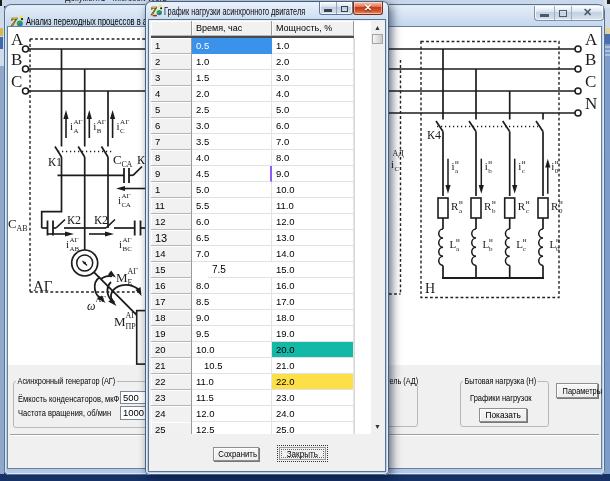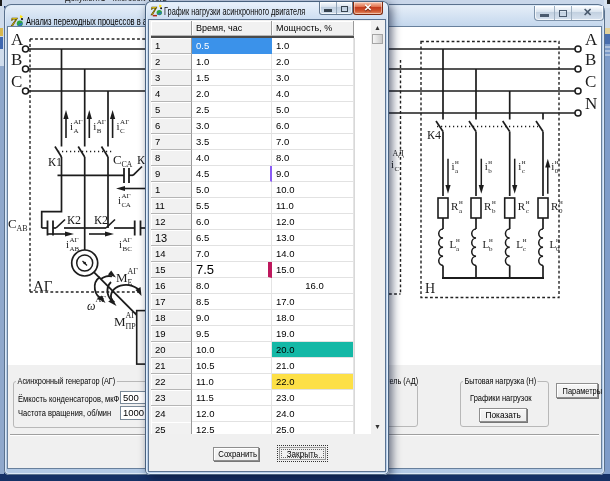--- a/index.html
+++ b/index.html
@@ -323,39 +323,39 @@
 <div class="abs" style="left:0px;top:193px;width:41px;height:16px;font-size:9.5px;line-height:16px;padding-left:4px;background:#f1f1f1;border-right:1px solid #9a9a9a;border-bottom:1px solid #b5b5b5;box-shadow:inset 1px 1px 0 #fff;color:#000;">12</div>
 <div class="abs" style="left:41px;top:193px;width:80px;height:16px;font-size:9.5px;line-height:16px;padding-left:4px;background:#fff;border-right:1px solid #e4e4e4;border-bottom:1px solid #e2e2e2;color:#000;">6.0</div>
 <div class="abs" style="left:121px;top:193px;width:82px;height:16px;font-size:9.5px;line-height:16px;padding-left:4px;background:#fff;border-right:1px solid #e4e4e4;border-bottom:1px solid #e2e2e2;color:#000;">12.0</div>
 <div class="abs" style="left:0px;top:209px;width:41px;height:16px;font-size:11px;line-height:16px;padding-left:4px;background:#f1f1f1;border-right:1px solid #9a9a9a;border-bottom:1px solid #b5b5b5;box-shadow:inset 1px 1px 0 #fff;color:#000;">13</div>
 <div class="abs" style="left:41px;top:209px;width:80px;height:16px;font-size:9.5px;line-height:16px;padding-left:4px;background:#fff;border-right:1px solid #e4e4e4;border-bottom:1px solid #e2e2e2;color:#000;">6.5</div>
 <div class="abs" style="left:121px;top:209px;width:82px;height:16px;font-size:9.5px;line-height:16px;padding-left:4px;background:#fff;border-right:1px solid #e4e4e4;border-bottom:1px solid #e2e2e2;color:#000;">13.0</div>
 <div class="abs" style="left:0px;top:225px;width:41px;height:16px;font-size:9.5px;line-height:16px;padding-left:4px;background:#f1f1f1;border-right:1px solid #9a9a9a;border-bottom:1px solid #b5b5b5;box-shadow:inset 1px 1px 0 #fff;color:#000;">14</div>
 <div class="abs" style="left:41px;top:225px;width:80px;height:16px;font-size:9.5px;line-height:16px;padding-left:4px;background:#fff;border-right:1px solid #e4e4e4;border-bottom:1px solid #e2e2e2;color:#000;">7.0</div>
 <div class="abs" style="left:121px;top:225px;width:82px;height:16px;font-size:9.5px;line-height:16px;padding-left:4px;background:#fff;border-right:1px solid #e4e4e4;border-bottom:1px solid #e2e2e2;color:#000;">14.0</div>
 <div class="abs" style="left:0px;top:241px;width:41px;height:16px;font-size:9.5px;line-height:16px;padding-left:4px;background:#f1f1f1;border-right:1px solid #9a9a9a;border-bottom:1px solid #b5b5b5;box-shadow:inset 1px 1px 0 #fff;color:#000;">15</div>
-<div class="abs" style="left:41px;top:241px;width:80px;height:16px;font-size:13px;line-height:16px;padding-left:4px;background:#fff;border-right:4px solid #be185d;border-bottom:1px solid #e2e2e2;color:#000;">7.5</div>
+<div class="abs" style="left:57px;top:241px;width:80px;height:16px;font-size:10px;line-height:16px;padding-left:4px;background:#fff;border-right:4px solid #be185d;border-bottom:1px solid #e2e2e2;color:#000;">7.5</div>
 <div class="abs" style="left:121px;top:241px;width:82px;height:16px;font-size:9.5px;line-height:16px;padding-left:4px;background:#fff;border-right:1px solid #e4e4e4;border-bottom:1px solid #e2e2e2;color:#000;">15.0</div>
 <div class="abs" style="left:0px;top:257px;width:41px;height:16px;font-size:9.5px;line-height:16px;padding-left:4px;background:#f1f1f1;border-right:1px solid #9a9a9a;border-bottom:1px solid #b5b5b5;box-shadow:inset 1px 1px 0 #fff;color:#000;">16</div>
 <div class="abs" style="left:41px;top:257px;width:80px;height:16px;font-size:9.5px;line-height:16px;padding-left:4px;background:#fff;border-right:1px solid #e4e4e4;border-bottom:1px solid #e2e2e2;color:#000;">8.0</div>
-<div class="abs" style="left:121px;top:257px;width:82px;height:16px;font-size:9.5px;line-height:16px;padding-left:4px;background:#fff;border-right:1px solid #e4e4e4;border-bottom:1px solid #e2e2e2;color:#000;text-align:center;">16.0</div>
+<div class="abs" style="left:121px;top:257px;width:82px;height:16px;font-size:9.5px;line-height:16px;padding-left:4px;background:#fff;border-right:1px solid #e4e4e4;border-bottom:1px solid #e2e2e2;color:#000;">16.0</div>
 <div class="abs" style="left:0px;top:273px;width:41px;height:16px;font-size:9.5px;line-height:16px;padding-left:4px;background:#f1f1f1;border-right:1px solid #9a9a9a;border-bottom:1px solid #b5b5b5;box-shadow:inset 1px 1px 0 #fff;color:#000;">17</div>
 <div class="abs" style="left:41px;top:273px;width:80px;height:16px;font-size:9.5px;line-height:16px;padding-left:4px;background:#fff;border-right:1px solid #e4e4e4;border-bottom:1px solid #e2e2e2;color:#000;">8.5</div>
 <div class="abs" style="left:121px;top:273px;width:82px;height:16px;font-size:9.5px;line-height:16px;padding-left:4px;background:#fff;border-right:1px solid #e4e4e4;border-bottom:1px solid #e2e2e2;color:#000;">17.0</div>
 <div class="abs" style="left:0px;top:289px;width:41px;height:16px;font-size:9.5px;line-height:16px;padding-left:4px;background:#f1f1f1;border-right:1px solid #9a9a9a;border-bottom:1px solid #b5b5b5;box-shadow:inset 1px 1px 0 #fff;color:#000;">18</div>
 <div class="abs" style="left:41px;top:289px;width:80px;height:16px;font-size:9.5px;line-height:16px;padding-left:4px;background:#fff;border-right:1px solid #e4e4e4;border-bottom:1px solid #e2e2e2;color:#000;">9.0</div>
 <div class="abs" style="left:121px;top:289px;width:82px;height:16px;font-size:9.5px;line-height:16px;padding-left:4px;background:#fff;border-right:1px solid #e4e4e4;border-bottom:1px solid #e2e2e2;color:#000;">18.0</div>
 <div class="abs" style="left:0px;top:305px;width:41px;height:16px;font-size:9.5px;line-height:16px;padding-left:4px;background:#f1f1f1;border-right:1px solid #9a9a9a;border-bottom:1px solid #b5b5b5;box-shadow:inset 1px 1px 0 #fff;color:#000;">19</div>
 <div class="abs" style="left:41px;top:305px;width:80px;height:16px;font-size:9.5px;line-height:16px;padding-left:4px;background:#fff;border-right:1px solid #e4e4e4;border-bottom:1px solid #e2e2e2;color:#000;">9.5</div>
 <div class="abs" style="left:121px;top:305px;width:82px;height:16px;font-size:9.5px;line-height:16px;padding-left:4px;background:#fff;border-right:1px solid #e4e4e4;border-bottom:1px solid #e2e2e2;color:#000;">19.0</div>
 <div class="abs" style="left:0px;top:321px;width:41px;height:16px;font-size:9.5px;line-height:16px;padding-left:4px;background:#f1f1f1;border-right:1px solid #9a9a9a;border-bottom:1px solid #b5b5b5;box-shadow:inset 1px 1px 0 #fff;color:#000;">20</div>
 <div class="abs" style="left:41px;top:321px;width:80px;height:16px;font-size:9.5px;line-height:16px;padding-left:4px;background:#fff;border-right:1px solid #e4e4e4;border-bottom:1px solid #e2e2e2;color:#000;">10.0</div>
 <div class="abs" style="left:121px;top:321px;width:82px;height:16px;font-size:9.5px;line-height:16px;padding-left:4px;background:#14b8a6;border-right:1px solid #e4e4e4;border-bottom:1px solid #e2e2e2;color:#000;">20.0</div>
 <div class="abs" style="left:0px;top:337px;width:41px;height:16px;font-size:9.5px;line-height:16px;padding-left:4px;background:#f1f1f1;border-right:1px solid #9a9a9a;border-bottom:1px solid #b5b5b5;box-shadow:inset 1px 1px 0 #fff;color:#000;">21</div>
-<div class="abs" style="left:41px;top:337px;width:80px;height:16px;font-size:9.5px;line-height:16px;padding-left:4px;background:#fff;border-right:1px solid #e4e4e4;border-bottom:1px solid #e2e2e2;color:#000;">10.5</div>
+<div class="abs" style="left:41px;top:337px;width:80px;height:16px;font-size:9.5px;line-height:16px;padding-left:12px;background:#fff;border-right:1px solid #e4e4e4;border-bottom:1px solid #e2e2e2;color:#000;">10.5</div>
 <div class="abs" style="left:121px;top:337px;width:82px;height:16px;font-size:9.5px;line-height:16px;padding-left:4px;background:#fff;border-right:1px solid #e4e4e4;border-bottom:1px solid #e2e2e2;color:#000;">21.0</div>
 <div class="abs" style="left:0px;top:353px;width:41px;height:16px;font-size:9.5px;line-height:16px;padding-left:4px;background:#f1f1f1;border-right:1px solid #9a9a9a;border-bottom:1px solid #b5b5b5;box-shadow:inset 1px 1px 0 #fff;color:#000;">22</div>
 <div class="abs" style="left:41px;top:353px;width:80px;height:16px;font-size:9.5px;line-height:16px;padding-left:4px;background:#fff;border-right:1px solid #e4e4e4;border-bottom:1px solid #e2e2e2;color:#000;">11.0</div>
 <div class="abs" style="left:121px;top:353px;width:82px;height:16px;font-size:9.5px;line-height:16px;padding-left:4px;background:#fde047;border-right:1px solid #e4e4e4;border-bottom:1px solid #e2e2e2;color:#000;">22.0</div>
 <div class="abs" style="left:0px;top:369px;width:41px;height:16px;font-size:9.5px;line-height:16px;padding-left:4px;background:#f1f1f1;border-right:1px solid #9a9a9a;border-bottom:1px solid #b5b5b5;box-shadow:inset 1px 1px 0 #fff;color:#000;">23</div>
 <div class="abs" style="left:41px;top:369px;width:80px;height:16px;font-size:9.5px;line-height:16px;padding-left:4px;background:#fff;border-right:1px solid #e4e4e4;border-bottom:1px solid #e2e2e2;color:#000;">11.5</div>
 <div class="abs" style="left:121px;top:369px;width:82px;height:16px;font-size:9.5px;line-height:16px;padding-left:4px;background:#fff;border-right:1px solid #e4e4e4;border-bottom:1px solid #e2e2e2;color:#000;">23.0</div>
 <div class="abs" style="left:0px;top:385px;width:41px;height:20px;font-size:9.5px;line-height:16px;padding-left:4px;background:#f1f1f1;border-right:1px solid #9a9a9a;border-bottom:1px solid #b5b5b5;box-shadow:inset 1px 1px 0 #fff;color:#000;">24</div>
 <div class="abs" style="left:41px;top:385px;width:80px;height:16px;font-size:9.5px;line-height:16px;padding-left:4px;background:#fff;border-right:1px solid #e4e4e4;border-bottom:1px solid #e2e2e2;color:#000;">12.0</div>
 <div class="abs" style="left:121px;top:385px;width:82px;height:16px;font-size:9.5px;line-height:16px;padding-left:4px;background:#fff;border-right:1px solid #e4e4e4;border-bottom:1px solid #e2e2e2;color:#000;">24.0</div>

